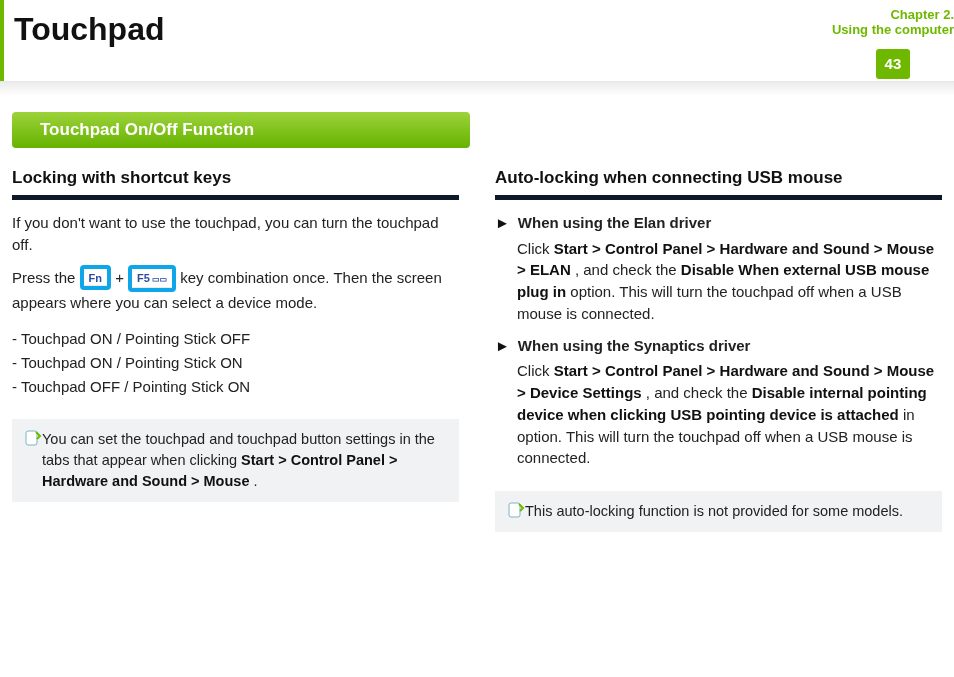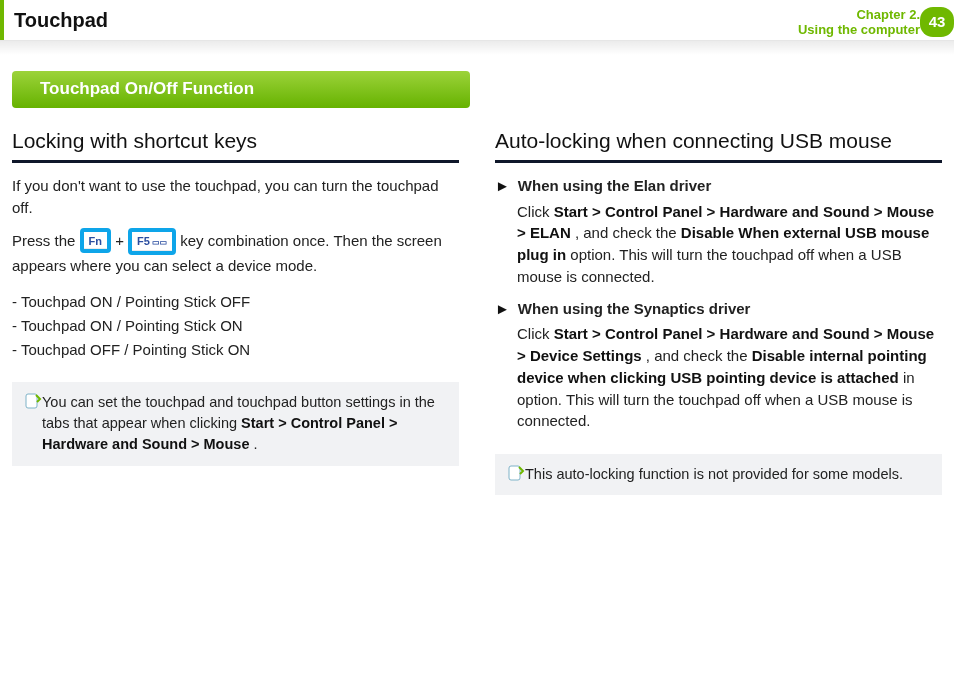--- a/index.html
+++ b/index.html
@@ -19,44 +19,45 @@
   }
   .header {
     display: flex;
     align-items: flex-start;
     justify-content: space-between;
     border-left: 4px solid #6fb800;
     padding: 6px 0 2px 10px;
     margin: 0 -12px 0 -12px;
   }
   .header-left {
-    font-size: 20px;
+    font-size: 32px;
     font-weight: 700;
     color: #111;
   }
   .header-right {
     display: flex;
     align-items: center;
-    gap: 0;
+    gap: 11px;
+    flex-direction: column;
   }
   .chapter-block {
     text-align: right;
     color: #6fb800;
     font-weight: 700;
     font-size: 13px;
     line-height: 1.15;
     padding-top: 2px;
   }
   .page-num {
     background: #6fb800;
     color: #fff;
     font-weight: 700;
     font-size: 15px;
     padding: 4px 6px;
-    border-radius: 13px;
+    border-radius: 3px;
     min-width: 22px;
     text-align: center;
   }
   .header-shadow {
     height: 14px;
     margin: 0 -12px 10px -12px;
     background: linear-gradient(to bottom, rgba(0,0,0,0.08), rgba(0,0,0,0));
     border-top: 1px solid #e6e6e6;
   }
   .section-bar {
@@ -72,24 +73,24 @@
   }
   .columns {
     display: flex;
     gap: 36px;
   }
   .col {
     flex: 1 1 0;
     min-width: 0;
   }
   .sub-head {
-    font-weight: 400;
-    font-size: 21px;
+    font-weight: 700;
+    font-size: 17px;
     color: #111;
-    border-bottom: 3px solid #0f172a;
+    border-bottom: 5px solid #0f172a;
     padding-bottom: 4px;
     margin: 0 0 12px 0;
   }
   p { margin: 0 0 10px 0; }
   .key {
     display: inline-block;
     border: 4px solid #0ea5e9;
     border-radius: 4px;
     background: #fff;
     color: #2a4da0;

